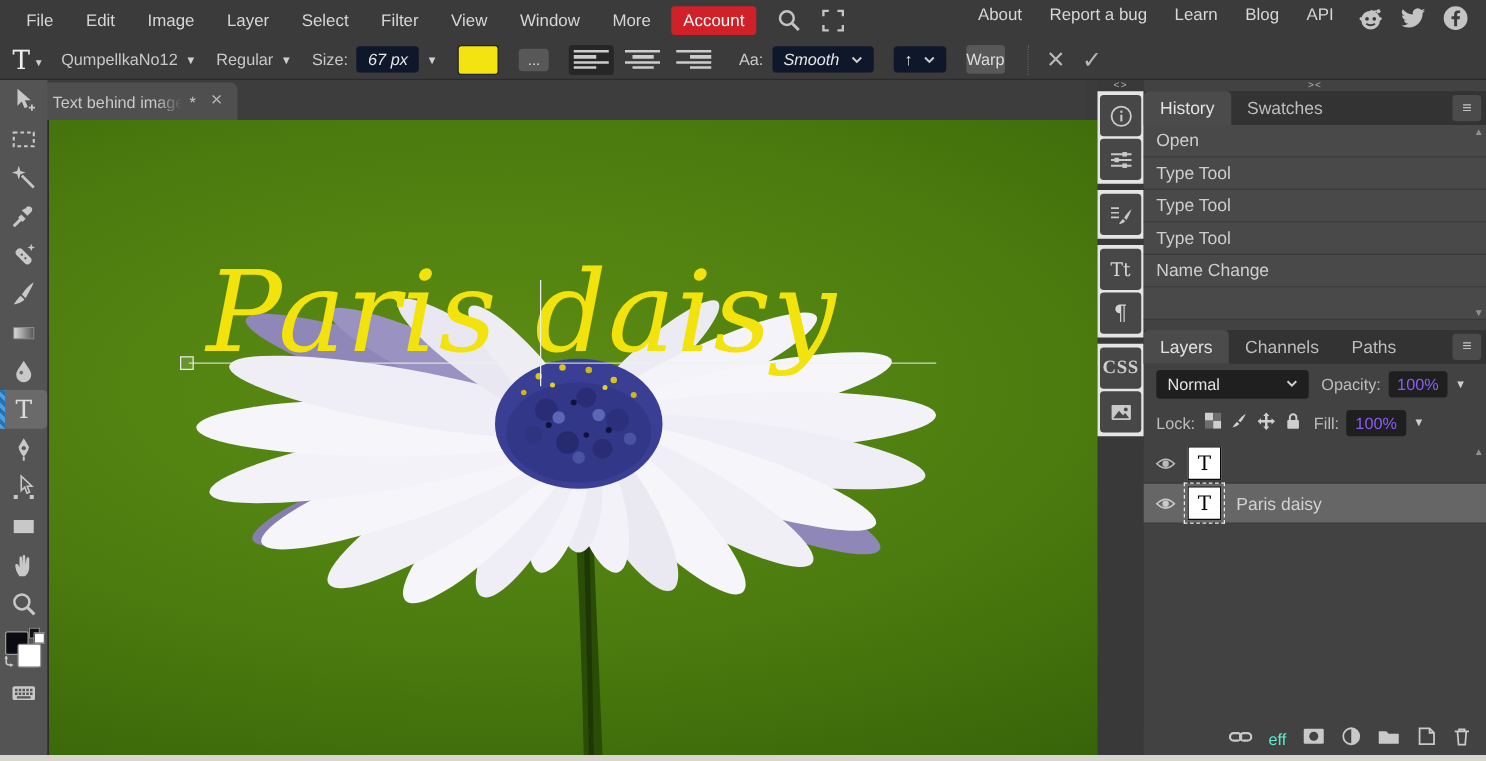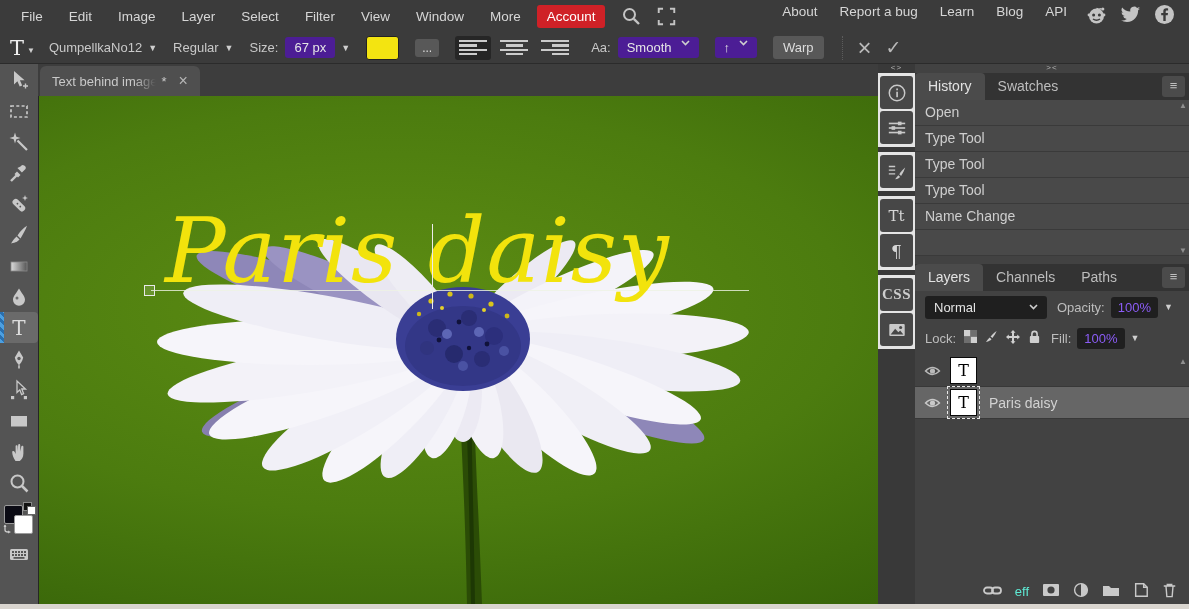--- a/index.html
+++ b/index.html
@@ -17,37 +17,37 @@
   .mr{padding:0 11px;}
   .social{display:flex;align-items:center;gap:13px;margin:0 14px 0 8px;}
 
   
   .optbar{position:absolute;left:0;top:32px;width:1189px;height:31px;border-bottom:1px solid #2b2b2b;
           background:#3b3b3b;display:flex;align-items:center;color:#c9c9c9;font-size:13px;}
   .tool-ind{display:flex;align-items:flex-end;margin:0 14px 0 10px;color:#eee;}
   .tool-ind .bigT{font-family:"DejaVu Serif",serif;font-size:21px;line-height:20px;}
   .caret{font-size:8px;color:#d0d0d0;margin-left:3px;transform:translateY(-3px);}
   .opt-item{display:flex;align-items:center;margin-right:16px;}
-  .darkbox{background:#4c1d95;color:#e6e6e6;border-radius:3px;padding:3px 9px;display:flex;align-items:flex-start;gap:9px;}
+  .darkbox{background:#0f172a;color:#e6e6e6;border-radius:3px;padding:3px 9px;display:flex;align-items:center;gap:9px;font-style:italic;}
   .tri{font-size:9px;color:#cfcfcf;margin-left:6px;}
   .swatch{width:31px;height:22px;border-radius:3px;border:1px solid #222;}
   .minibtn{background:#585858;border-radius:3px;color:#ddd;padding:2px 7px;font-size:12px;}
   .alignbtn{width:28px;height:24px;display:flex;flex-direction:column;justify-content:center;gap:2px;
             padding:0 4px;border-radius:3px;margin-right:2px;}
   .alignbtn.pressed{background:#262626;}
   .alignbtn .b{height:2.4px;background:#cccccc;width:100%;}
   .alignbtn .b.s{width:62%;}
   .al-c{align-items:center;}.al-r{align-items:flex-end;}
   .al-l .b.s{align-self:flex-start;}
   .vdots{width:1px;height:24px;border-left:1px dotted #5c5c5c;margin:0 14px 0 2px;}
   .xconf{font-size:24px;color:#b9b9b9;margin-right:14px;line-height:24px;}
   .vconf{font-size:19px;color:#b9b9b9;margin-right:8px;}
 
   
-  .tabbar{position:absolute;left:38px;top:64px;width:840px;height:32px;background:#3d3d3d;}
+  .tabbar{position:absolute;left:28px;top:64px;width:840px;height:32px;background:#3d3d3d;}
   .doctab{position:absolute;left:2px;top:2px;height:30px;background:#4f4f4f;border-radius:6px 6px 0 0;
           display:flex;align-items:center;padding:0 12px;color:#c9c9c9;font-size:13px;}
   .doctab .title{max-width:122px;overflow:hidden;white-space:nowrap;
           -webkit-mask-image:linear-gradient(90deg,#000 78%,transparent 98%);
           mask-image:linear-gradient(90deg,#000 78%,transparent 98%);}
   .doctab .dirty{margin:0 4px 0 4px;color:#c9c9c9;}
   .doctab .close{margin-left:8px;color:#b5b5b5;font-size:16px;line-height:16px;}
 
   
   .lefttools{position:absolute;left:0;top:64px;width:38px;height:540px;background:#545454;
@@ -233,21 +233,21 @@
   </span>
   <span class="opt-item">
     <span class="darkbox">
       <span>↑</span>
       <svg width="9" height="6" viewBox="0 0 9 6">
           <path d="M1 1 L4.5 4.5 L8 1" stroke="#cfcfcf" stroke-width="1.6" fill="none"></path>
         </svg>
     </span>
   </span>
   <span class="opt-item">
-    <span class="minibtn" style="padding:4px 10px;font-size:13px">Warp</span>
+    <span class="minibtn" style="padding:4px 0;font-size:13px">Warp</span>
   </span>
   <span class="vdots"></span>
   <span class="xconf">×</span>
   <span class="vconf">✓</span>
 </div>
 
 <div class="tabbar">
   <div class="doctab">
     <span class="title">Text behind image</span>
     <span class="dirty">*</span>

